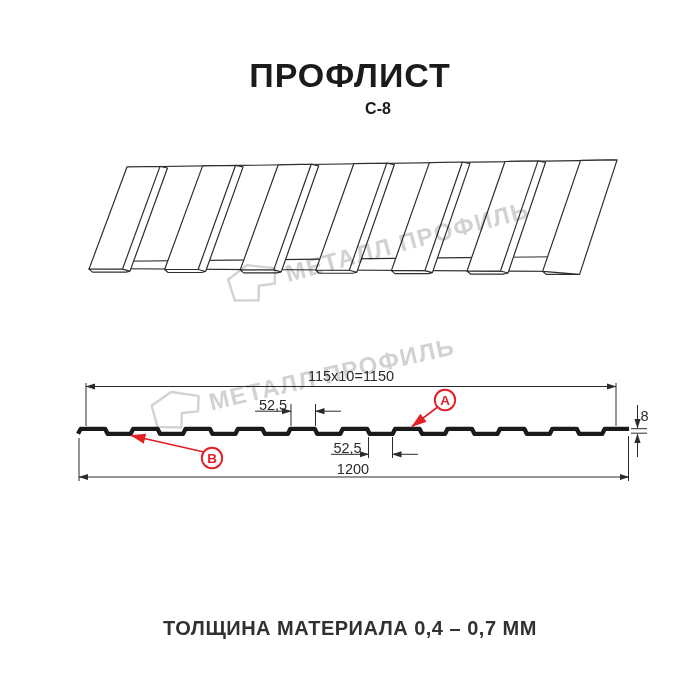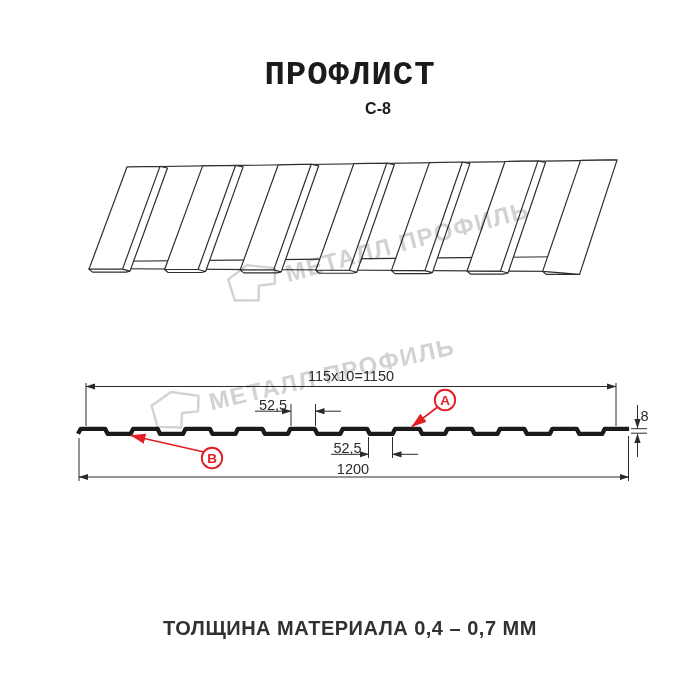--- a/index.html
+++ b/index.html
@@ -1,19 +1,19 @@
 <!DOCTYPE html>
 <html><head>
 <meta charset="utf-8">
 <style>
   html,body{margin:0;padding:0;background:#fff;}
   .page{position:relative;width:700px;height:700px;background:#fff;overflow:hidden;
         font-family:"Liberation Sans",sans-serif;color:#1c1c1c;}
   .title{position:absolute;top:56px;left:0;width:700px;text-align:center;
-         font-size:34px;font-weight:800;letter-spacing:1px;color:#1b1b1b;font-family:Liberation Mono, monospace;}
+         font-size:34px;font-weight:800;letter-spacing:1px;color:#1b1b1b;}
   .subtitle{position:absolute;top:100px;left:0;width:700px;text-align:center;
             font-size:16px;font-weight:700;color:#1b1b1b;padding-left:28px;}
   .footnote{position:absolute;top:617px;left:0;width:700px;text-align:center;
             font-size:20px;font-weight:600;letter-spacing:.5px;color:#313131;}
   .drawings{position:absolute;left:0;top:0;width:700px;height:700px;}
   .wm{position:absolute;display:flex;align-items:center;gap:8px;
       mix-blend-mode:multiply;pointer-events:none;}
   .wm-text{font-size:24px;font-weight:700;letter-spacing:1.5px;color:#d2d2d2;white-space:nowrap;}
   .wm1{left:224px;top:270px;transform:rotate(-15deg);transform-origin:0 50%;}
   .wm2{left:147px;top:396px;transform:rotate(-13deg);transform-origin:0 50%;}

